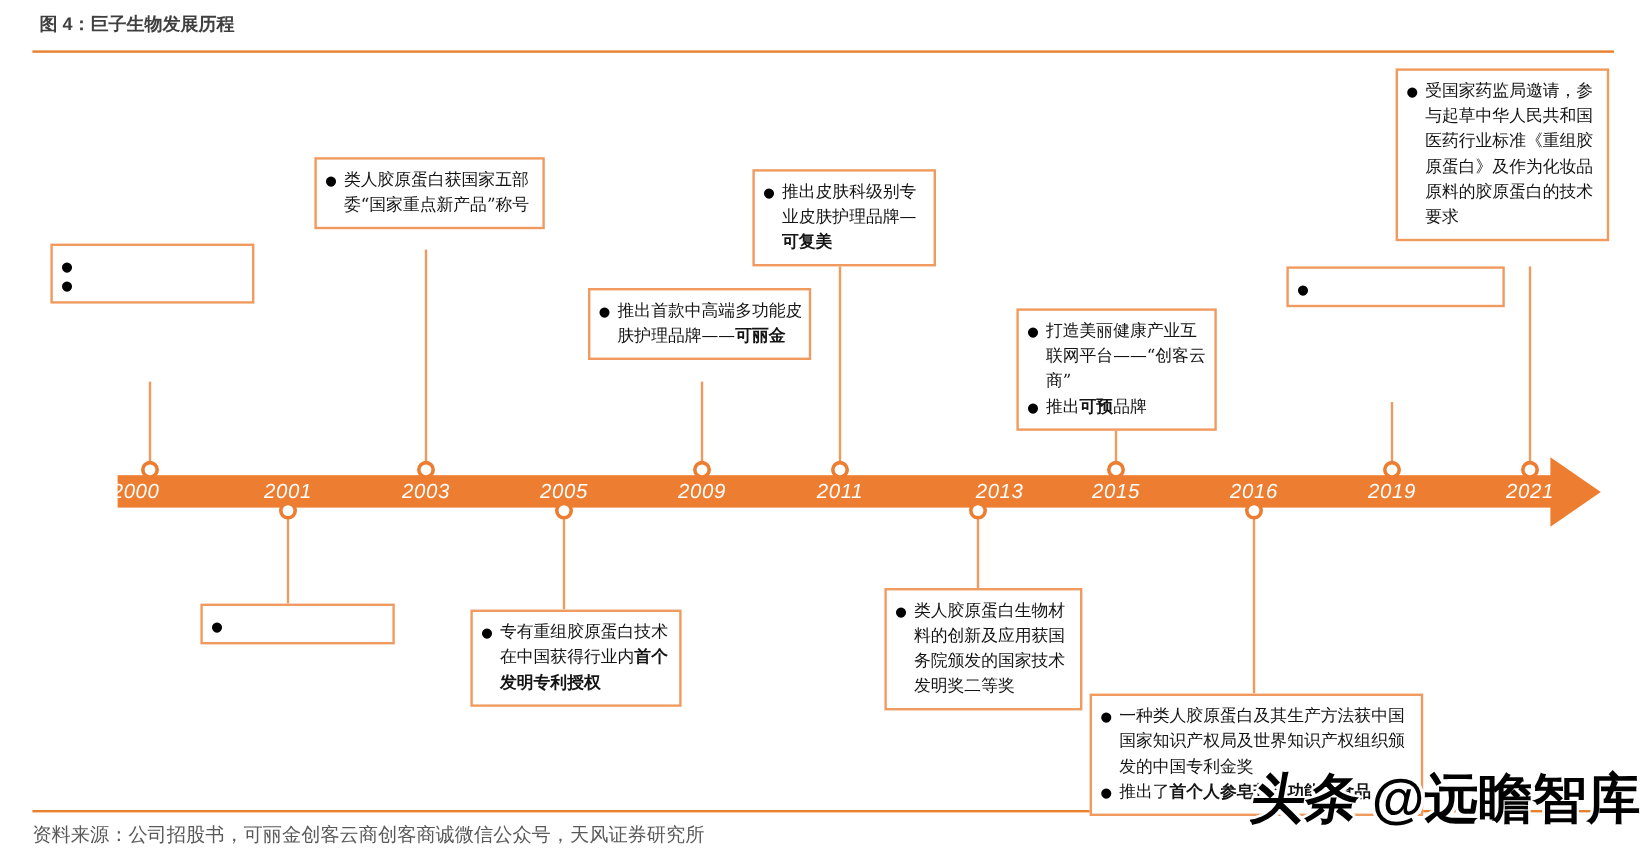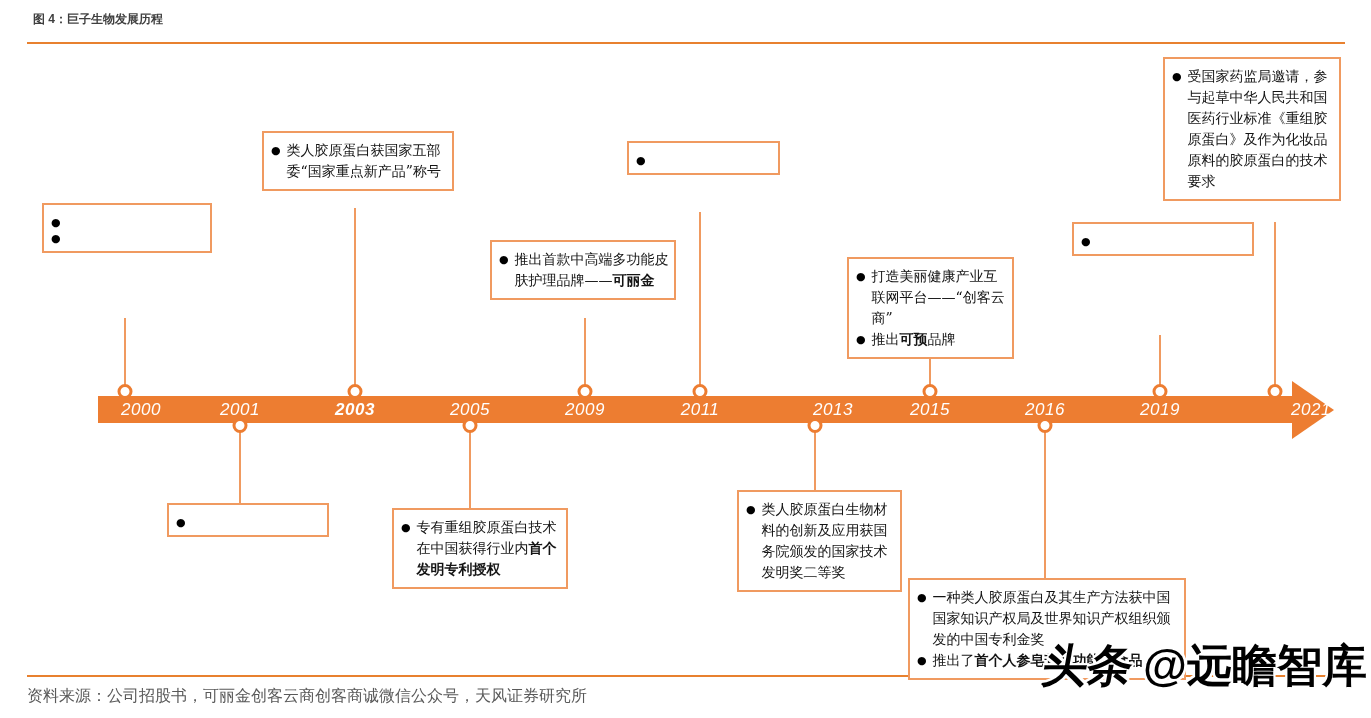--- a/index.html
+++ b/index.html
@@ -1,18 +1,18 @@
 <!DOCTYPE html>
 <html><head>
 <meta charset="utf-8">
 <style>
   html,body{margin:0;padding:0;background:#fff;}
   .page{position:relative;width:1371px;height:718px;background:#fff;overflow:hidden;
         font-family:"Liberation Sans",sans-serif;}
-  .fig-title{position:absolute;left:33px;top:11px;font-size:12px;font-weight:bold;color:#3f3f3f;}
+  .fig-title{position:absolute;left:33px;top:11px;font-size:15px;font-weight:bold;color:#3f3f3f;}
   .rule{position:absolute;left:27px;width:1318px;height:2px;background:#e8812f;}
   .rule.top{top:42px;}
   .rule.bottom{top:675px;}
 
   .tl-bar{position:absolute;left:98px;top:396px;width:1196px;height:27px;background:#ed7d31;}
   .tl-arrow{position:absolute;left:1292px;top:381px;width:0;height:0;
             border-left:42px solid #ed7d31;border-top:29px solid transparent;border-bottom:29px solid transparent;}
   .year{position:absolute;top:396px;transform:translateX(-50%);color:#fff;font-style:italic;
         font-size:17px;line-height:27px;letter-spacing:.5px;font-family:"Liberation Sans",sans-serif;}
   .conn{position:absolute;width:2px;background:#f09a60;transform:translateX(-50%);}
@@ -49,27 +49,27 @@
 </head>
 <body>
 
 <div class="page">
   <div class="fig-title">图 4：巨子生物发展历程</div>
   <div class="rule top"></div>
 
   <div class="tl-bar"></div>
   <div class="tl-arrow"></div>
   <div id="tl-layer">
-      <span class="year" style="left: 141px;">2000</span>
+      <span class="year" style="left: 113px;">2000</span>
       <div class="conn" style="left: 125px; top: 318px; height: 80px;"></div>
       <div class="node" style="left: 125px; top: 384px;"></div>
       <span class="year" style="left: 240px;">2001</span>
       <div class="conn" style="left: 240px; top: 423px; height: 80px;"></div>
       <div class="node" style="left: 240px; top: 418px;"></div>
-      <span class="year" style="left: 355px; font-weight: bold;">2003</span>
+      <span class="year" style="left: 355px;">2003</span>
       <div class="conn" style="left: 355px; top: 208px; height: 190px;"></div>
       <div class="node" style="left: 355px; top: 384px;"></div>
       <span class="year" style="left: 470px;">2005</span>
       <div class="conn" style="left: 470px; top: 423px; height: 85px;"></div>
       <div class="node" style="left: 470px; top: 418px;"></div>
       <span class="year" style="left: 585px;">2009</span>
       <div class="conn" style="left: 585px; top: 318px; height: 80px;"></div>
       <div class="node" style="left: 585px; top: 384px;"></div>
       <span class="year" style="left: 700px;">2011</span>
       <div class="conn" style="left: 700px; top: 212px; height: 186px;"></div>
@@ -79,21 +79,21 @@
       <div class="node" style="left: 815px; top: 418px;"></div>
       <span class="year" style="left: 930px;">2015</span>
       <div class="conn" style="left: 930px; top: 346px; height: 52px;"></div>
       <div class="node" style="left: 930px; top: 384px;"></div>
       <span class="year" style="left: 1045px;">2016</span>
       <div class="conn" style="left: 1045px; top: 423px; height: 155px;"></div>
       <div class="node" style="left: 1045px; top: 418px;"></div>
       <span class="year" style="left: 1160px;">2019</span>
       <div class="conn" style="left: 1160px; top: 335px; height: 63px;"></div>
       <div class="node" style="left: 1160px; top: 384px;"></div>
-      <span class="year" style="left: 1275px; margin-left: 36px;">2021</span>
+      <span class="year" style="left: 1275px;">2021</span>
       <div class="conn" style="left: 1275px; top: 222px; height: 176px;"></div>
       <div class="node" style="left: 1275px; top: 384px;"></div>
     </div>
 
   <div class="ebox b0">
       <div class="bullets">
         <div class="bullet">
           <span class="dot">●</span>
         </div>
         <div class="bullet">
@@ -129,20 +129,21 @@
         <div class="bullet">
           <span class="dot">●</span>
           <span class="txt"><span>推出首款中高端多功能皮肤护理品牌——</span><b>可丽金</b></span>
         </div>
       </div>
     </div>
   <div class="ebox b5">
       <div class="bullets">
         <div class="bullet">
           <span class="dot">●</span>
+          <span class="txt"><span>推出皮肤科级别专业皮肤护理品牌—</span><b>可复美</b></span>
         </div>
       </div>
     </div>
   <div class="ebox b6">
       <div class="bullets">
         <div class="bullet">
           <span class="dot">●</span>
           <span class="txt"><span>类人胶原蛋白生物材料的创新及应用获国务院颁发的国家技术发明奖二等奖</span></span>
         </div>
       </div>

